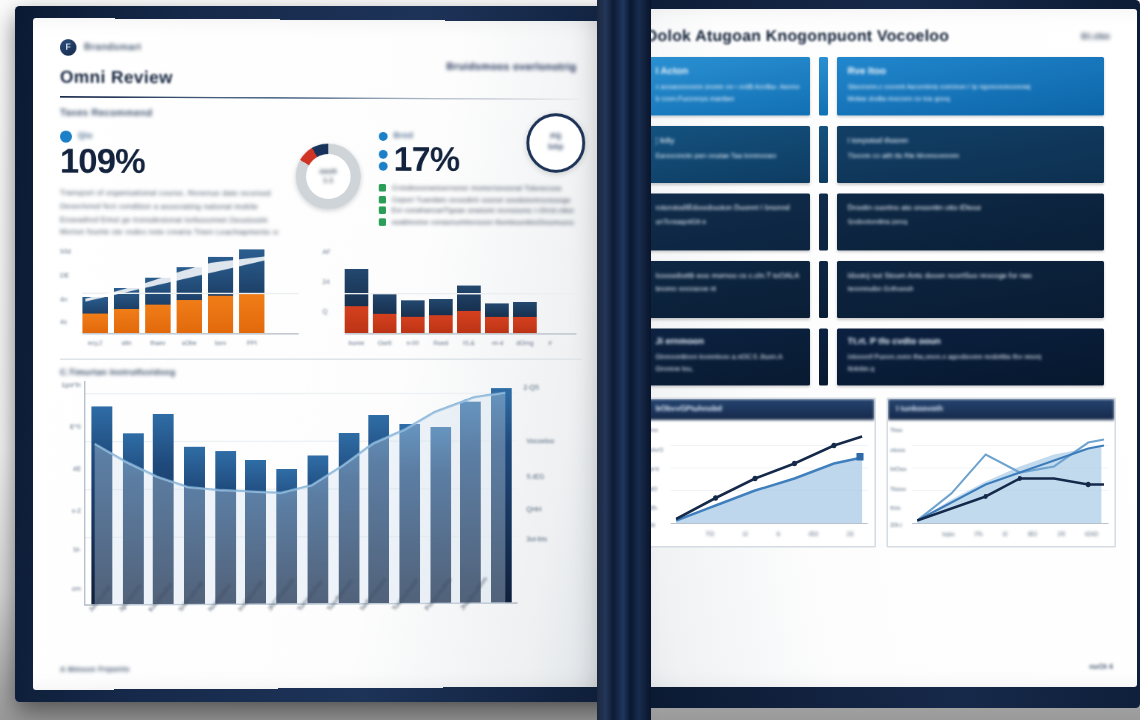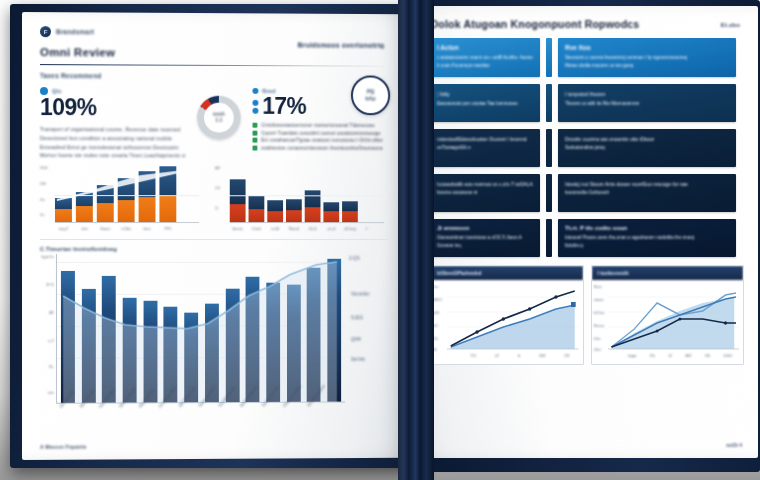--- a/index.html
+++ b/index.html
@@ -455,21 +455,21 @@
         </div>
       </div>
 
       <div class="footer-note t b2">A Mmoon Fnpanta</div>
     </div>
   </div>
 
   <div class="page page-right">
     <div class="page-right-inner">
 
-      <div class="rp-title t">Oolok Atugoan Knogonpuont Ropwodcs</div>
+      <div class="rp-title t">Oolok Atugoan Knogonpuont Vocoeloo</div>
       <div class="rp-date t b2">Et.zbo</div>
 
       <div class="card-grid">
 
         <div class="card" style="background:linear-gradient(170deg,#2a90d2,#1270b4)">
           <div class="ct ct-h">I Acton</div>
           <div class="ct ct-s">c aooaooooonn zoonn ox¬         ootB Acolbu- Aeonooonaj</div>
           <div class="ct ct-s">b coon.Fuconoys mardwo</div>
         </div>
         <div class="card-sep" style="background:linear-gradient(170deg,#2a90d2,#1270b4)"></div>

